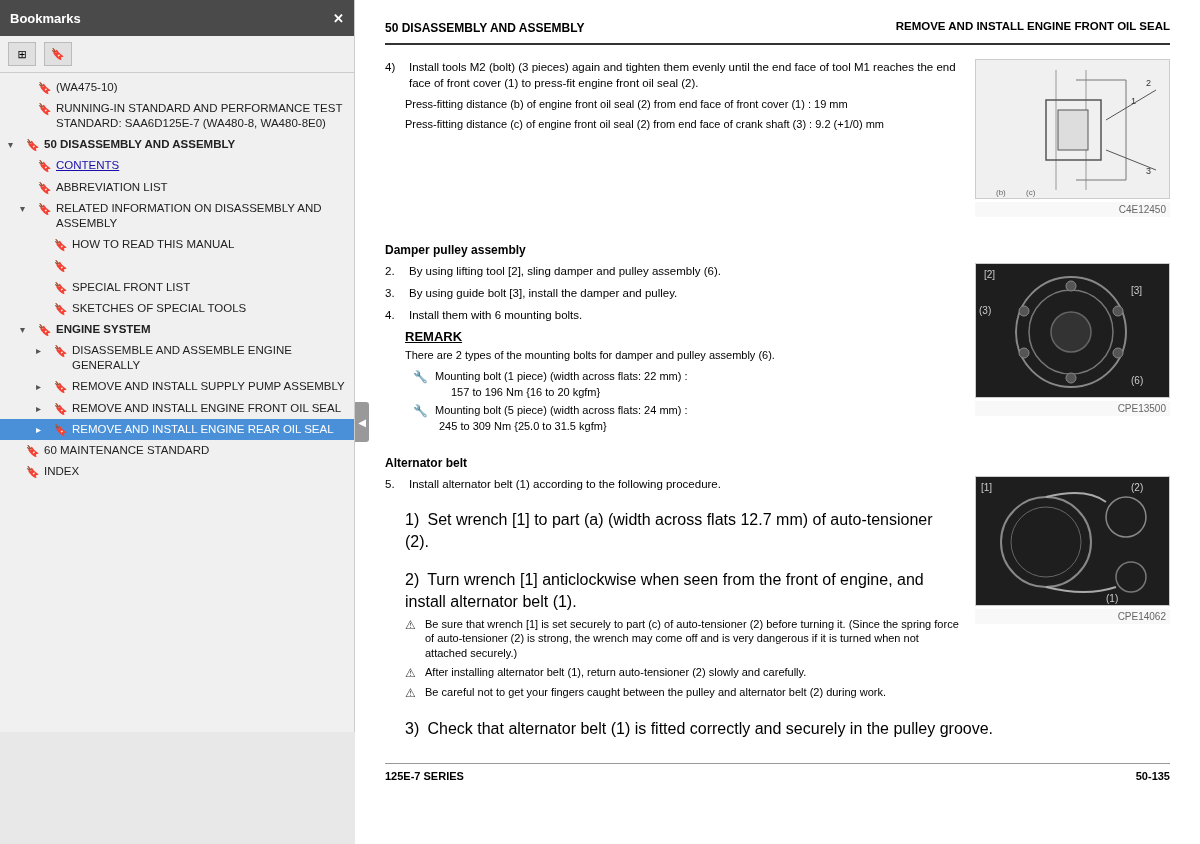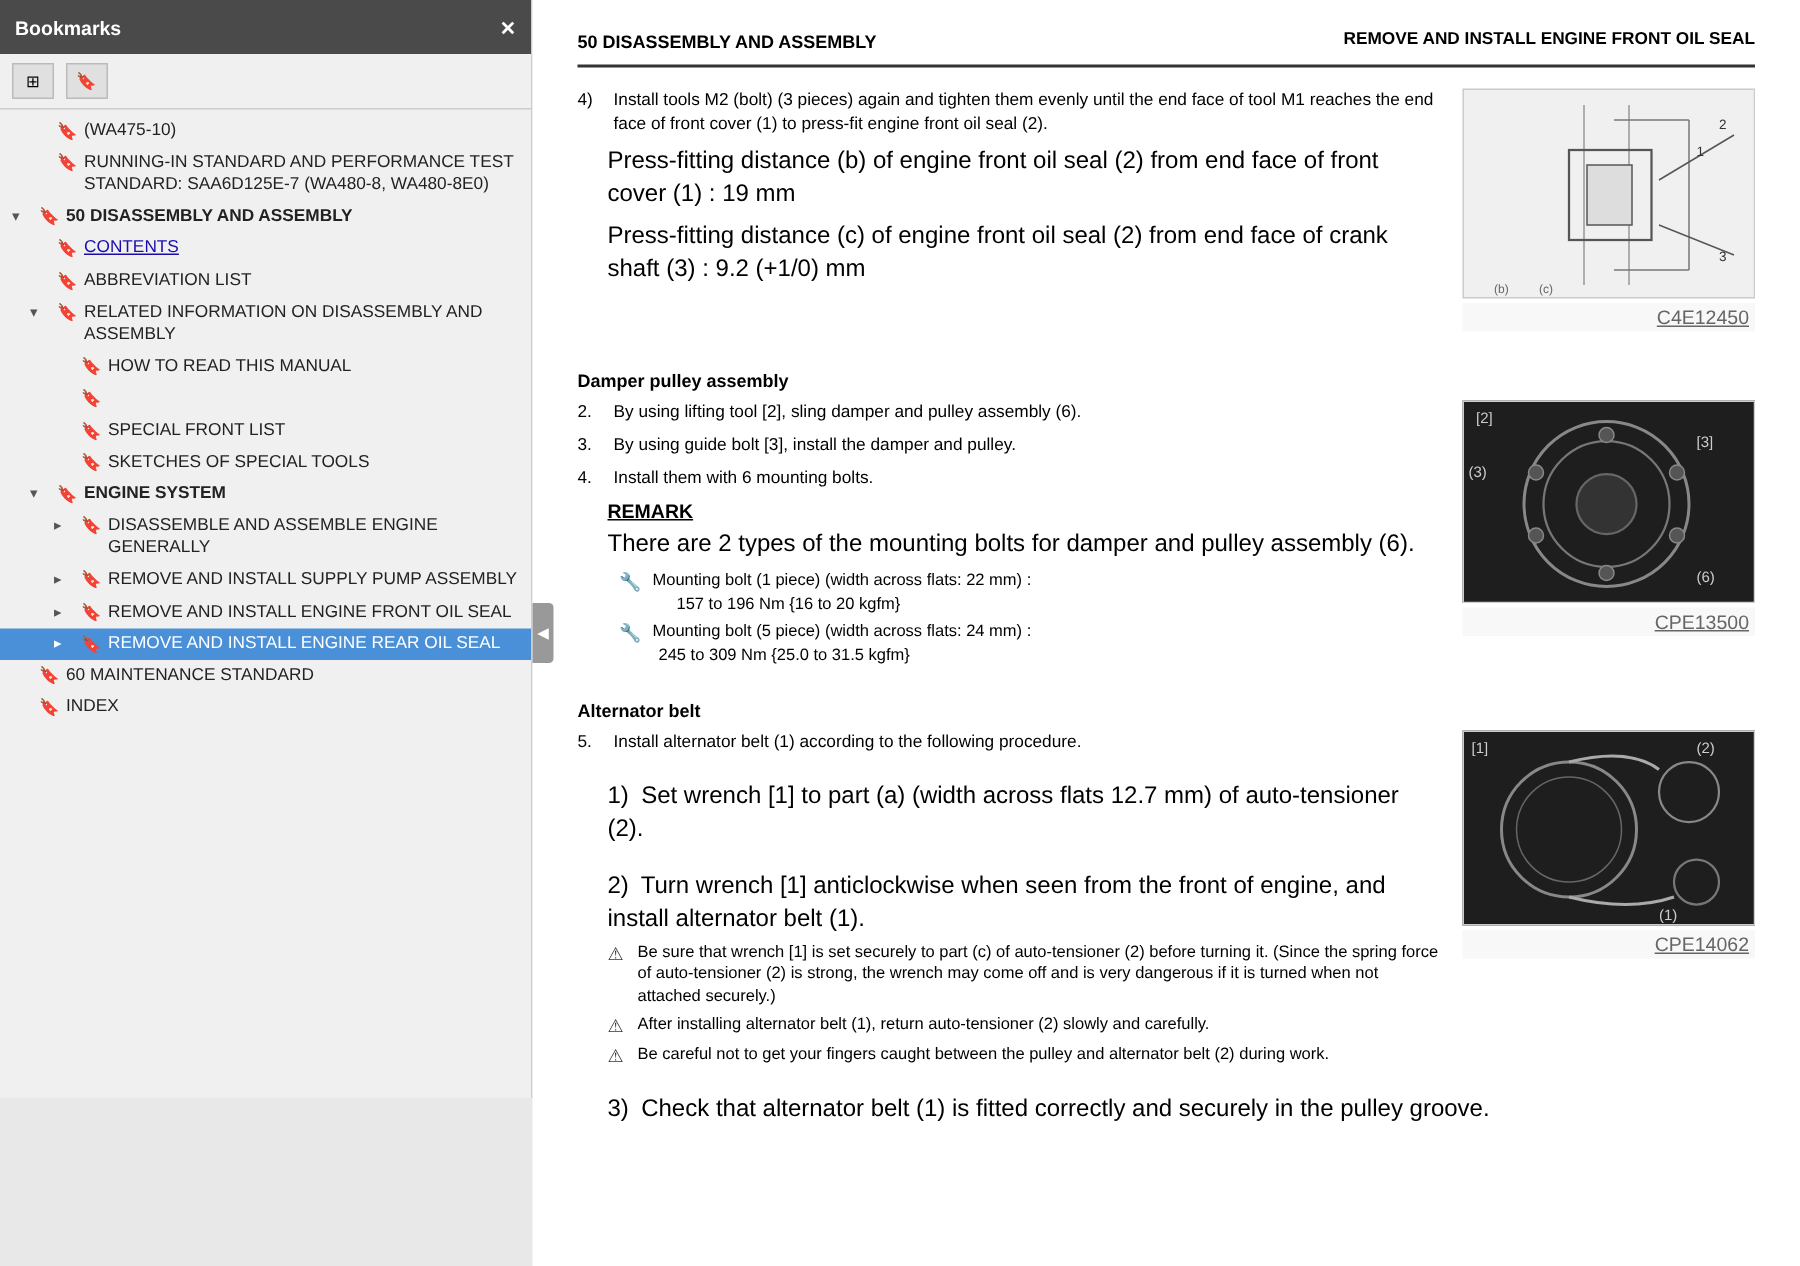--- a/index.html
+++ b/index.html
@@ -171,26 +171,25 @@
     }
 
     .doc-step-num {
       min-width: 16px;
       font-weight: normal;
     }
 
     .doc-step-content { flex: 1; }
 
     .fig-caption {
-      font-size: 13px;
+      font-size: 10px;
       text-align: right;
       color: #666;
       padding: 2px 4px;
       background: #f8f8f8;
-      text-decoration: underline;
     }
 
     .section-title-bold {
       font-weight: bold;
       font-size: 12px;
       margin: 10px 0 6px 0;
     }
 
     .remark-box {
       margin: 6px 0 6px 20px;
@@ -233,21 +232,21 @@
       display: flex;
       justify-content: space-between;
       border-top: 1px solid #999;
       margin-top: 20px;
       padding-top: 6px;
       font-size: 11px;
       font-weight: bold;
     }
 
     .doc-body-text {
-      font-size: 16px;
+      font-size: 11px;
       line-height: 1.4;
       margin-bottom: 5px;
     }
 
     .step-sub {
       margin: 17px 0 3px 20px;
       font-size: 16px;
       line-height: 1.35;
     }
 
@@ -542,14 +541,18 @@
       <span class="warning-icon">⚠</span>
       <span>Be careful not to get your fingers caught between the pulley and alternator belt (2) during work.</span>
     </div>
 
     <div class="step-sub">
       <span class="step-sub-num">3)</span>
       <span>Check that alternator belt (1) is fitted correctly and securely in the pulley groove.</span>
     </div>
   </div>
 
+  <div class="doc-footer">
+    <span>125E-7 SERIES</span>
+    <span>50-135</span>
+  </div>
 
 </div>
 
 </body></html>

